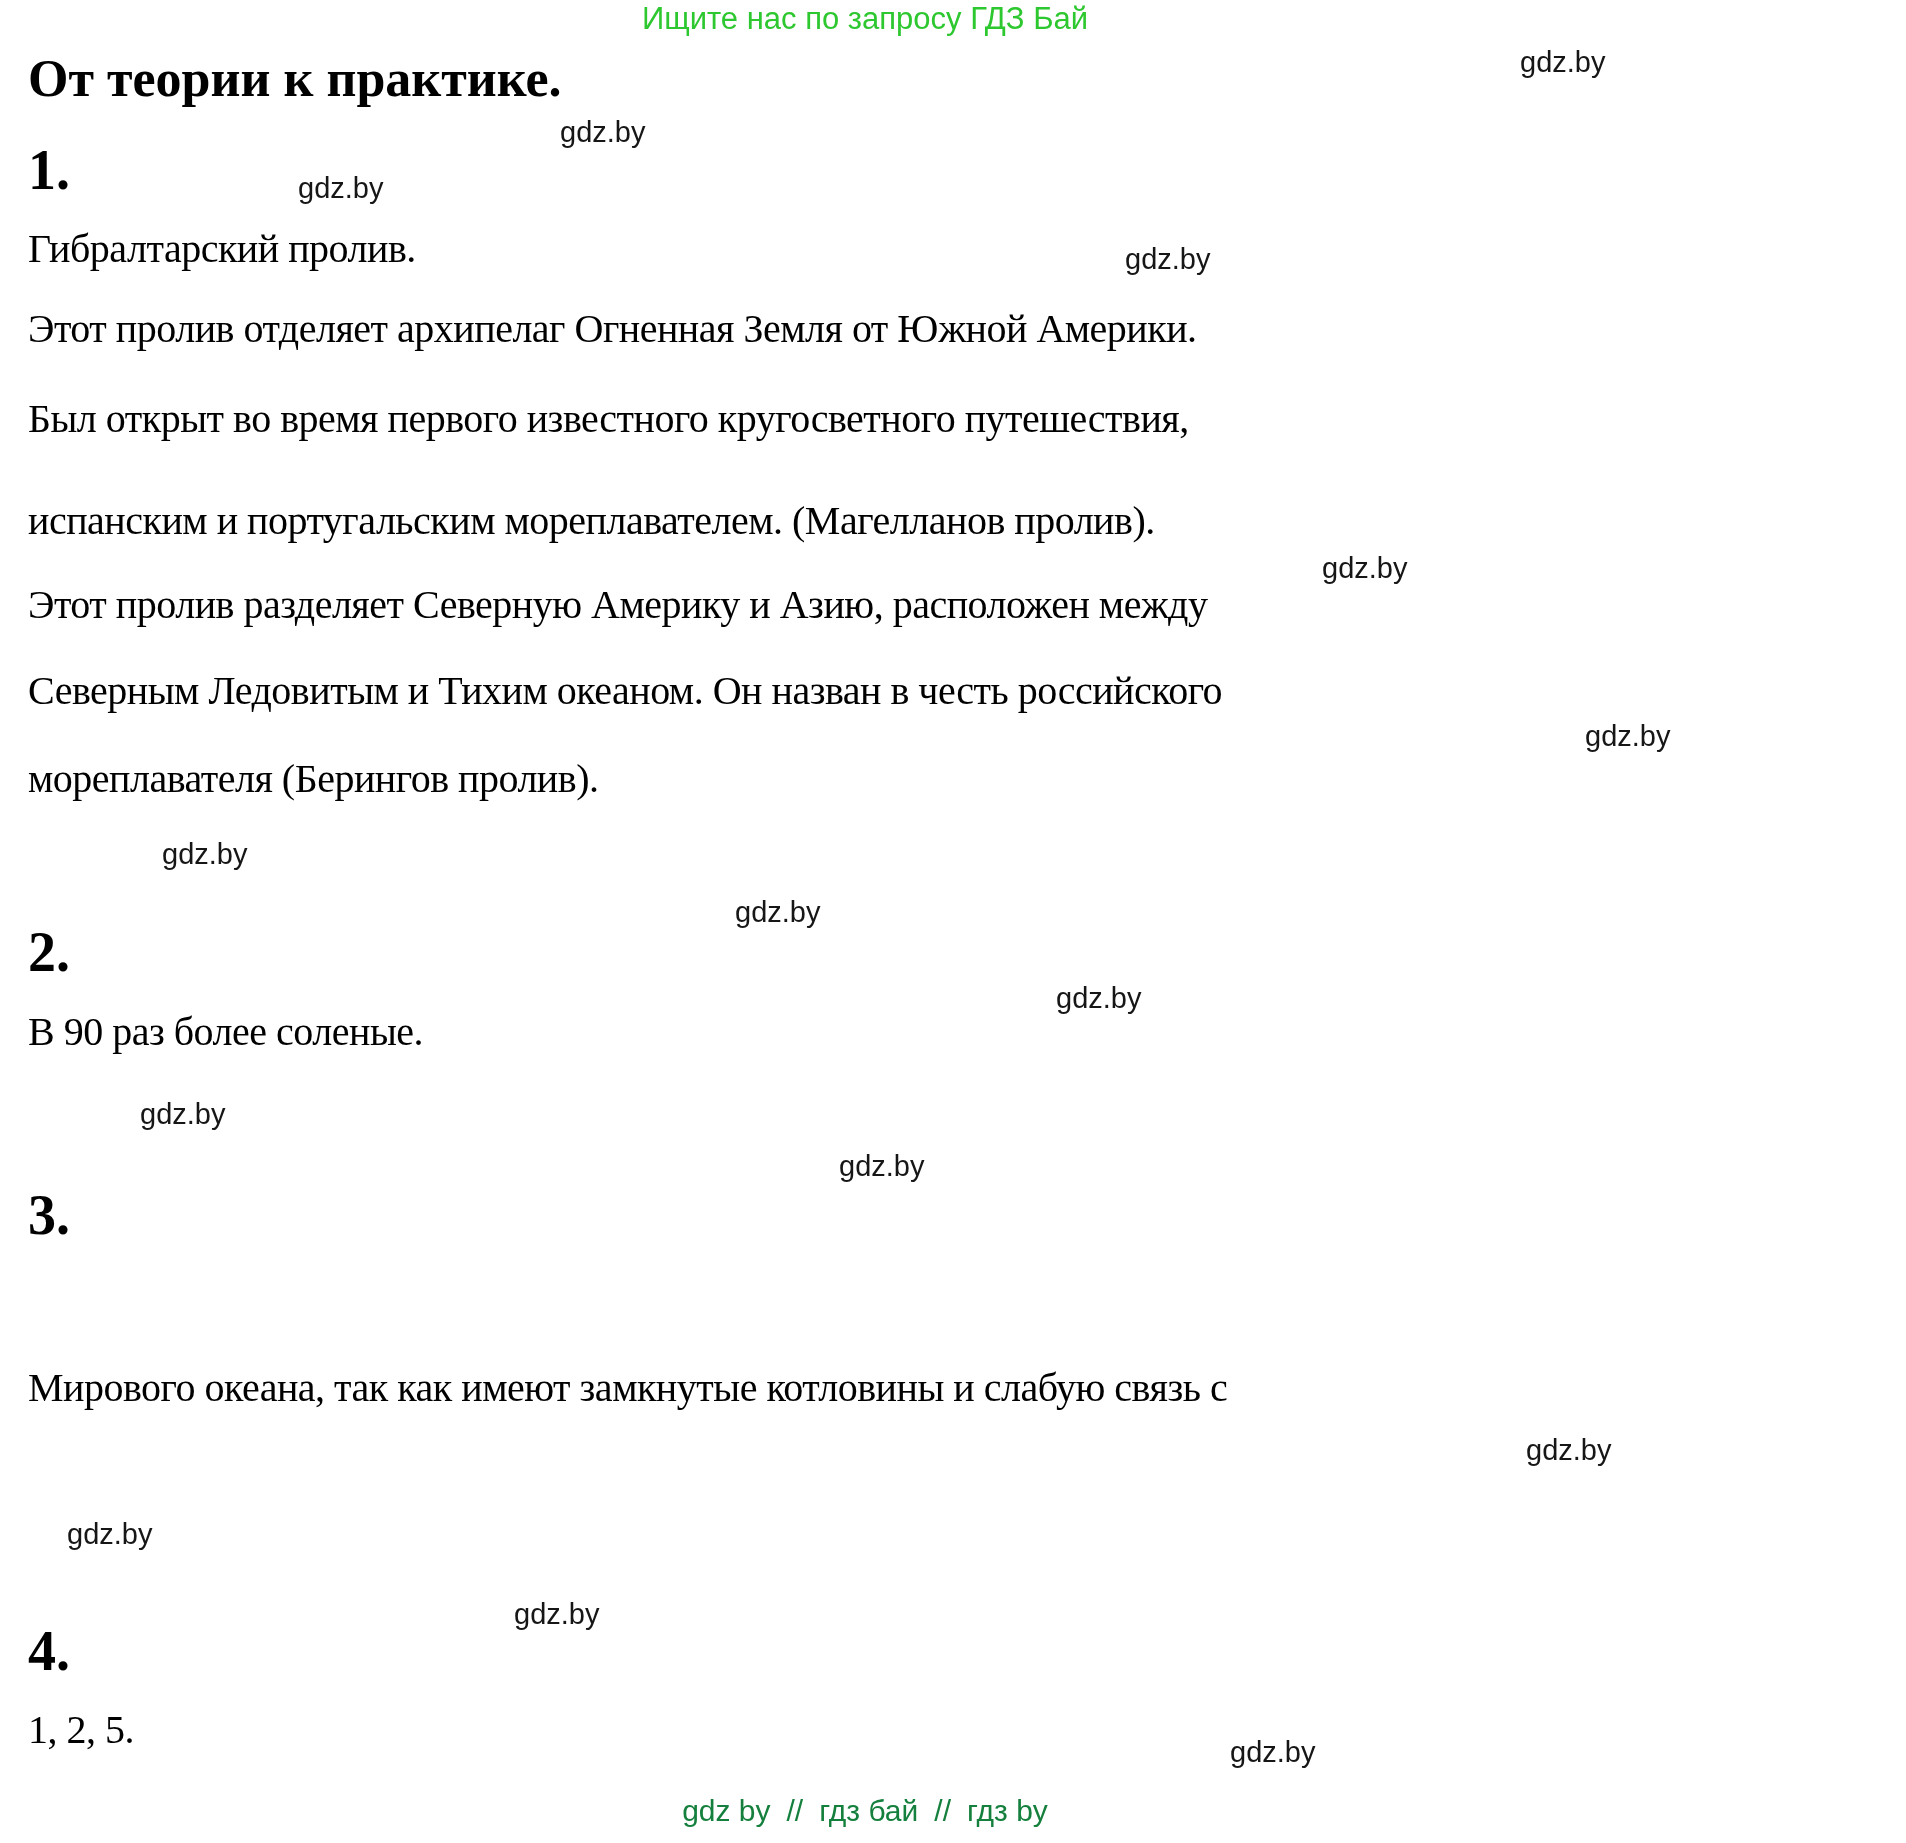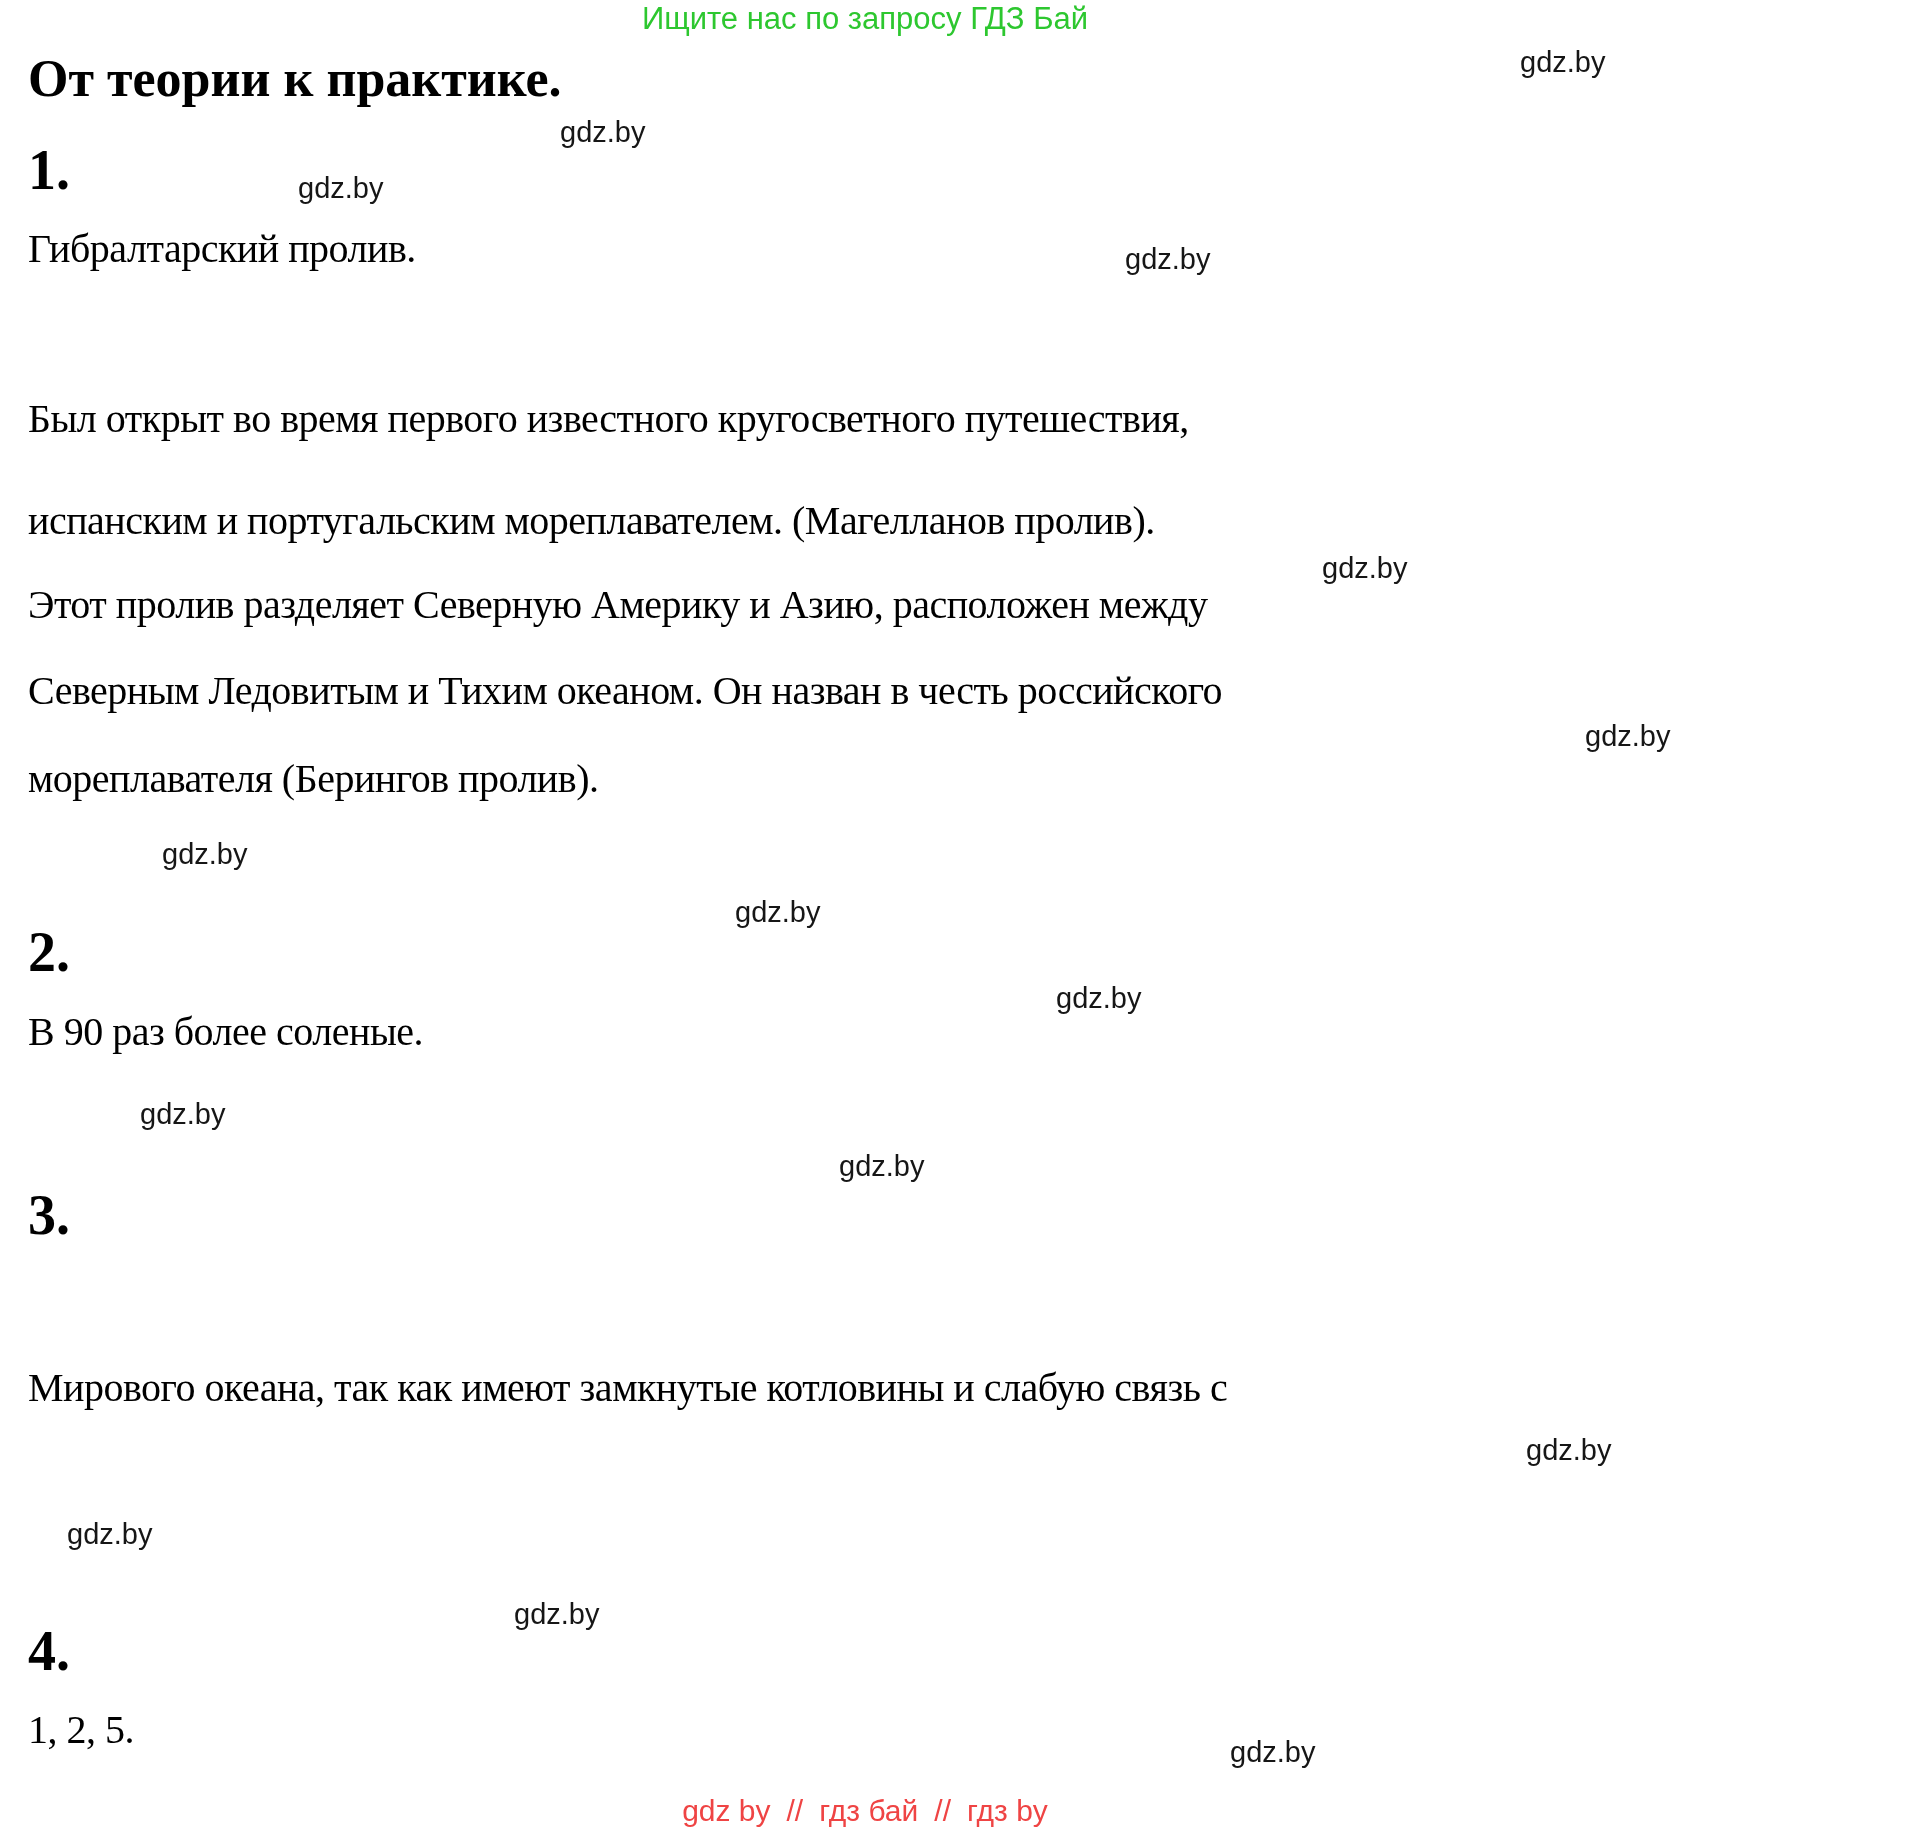--- a/index.html
+++ b/index.html
@@ -68,20 +68,21 @@
 <body>
 
 <div class="page">
 
   <div class="banner" style="color: rgb(45, 199, 47);">Ищите нас по запросу ГДЗ Бай</div>
 
   <div class="heading">От теории к практике.</div>
 
   <div class="num" style="top:142px">1.</div>
   <div class="line" style="top:228px">Гибралтарский пролив.</div>
+  <div class="line" style="top:308px">Этот пролив отделяет архипелаг Огненная Земля от Южной Америки.</div>
   <div class="line" style="top:398px">Был открыт во время первого известного кругосветного путешествия,</div>
   <div class="line" style="top:500px">испанским и португальским мореплавателем. (Магелланов пролив).</div>
   <div class="line" style="top:584px">Этот пролив разделяет Северную Америку и Азию, расположен между</div>
   <div class="line" style="top:670px">Северным Ледовитым и Тихим океаном. Он назван в честь российского</div>
   <div class="line" style="top:758px">мореплавателя (Берингов пролив).</div>
 
   <div class="num" style="top:924px">2.</div>
   <div class="line" style="top:1011px">В 90 раз более соленые.</div>
 
   <div class="num" style="top:1187px">3.</div>
@@ -100,21 +101,21 @@
   <span class="wm" style="left: 735px; top: 898px; color: rgb(22, 22, 22);">gdz.by</span>
   <span class="wm" style="left: 1056px; top: 984px; color: rgb(22, 22, 22);">gdz.by</span>
   <span class="wm" style="left: 140px; top: 1100px; color: rgb(22, 22, 22);">gdz.by</span>
   <span class="wm" style="left: 839px; top: 1152px; color: rgb(22, 22, 22);">gdz.by</span>
   <span class="wm" style="left: 1775px; top: 1248px; color: rgb(22, 22, 22);">gdz.by</span>
   <span class="wm" style="left: 1526px; top: 1436px; color: rgb(22, 22, 22);">gdz.by</span>
   <span class="wm" style="left: 67px; top: 1520px; color: rgb(22, 22, 22);">gdz.by</span>
   <span class="wm" style="left: 514px; top: 1600px; color: rgb(22, 22, 22);">gdz.by</span>
   <span class="wm" style="left: 1230px; top: 1738px; color: rgb(22, 22, 22);">gdz.by</span>
 
-  <div class="footer" style="color: #ef4444;">
+  <div class="footer" style="color: #15803d;">
     <a>gdz by</a>
     <span>//</span>
     <a>гдз бай</a>
     <span>//</span>
     <a>гдз by</a>
   </div>
 
 </div>
 
 </body></html>

